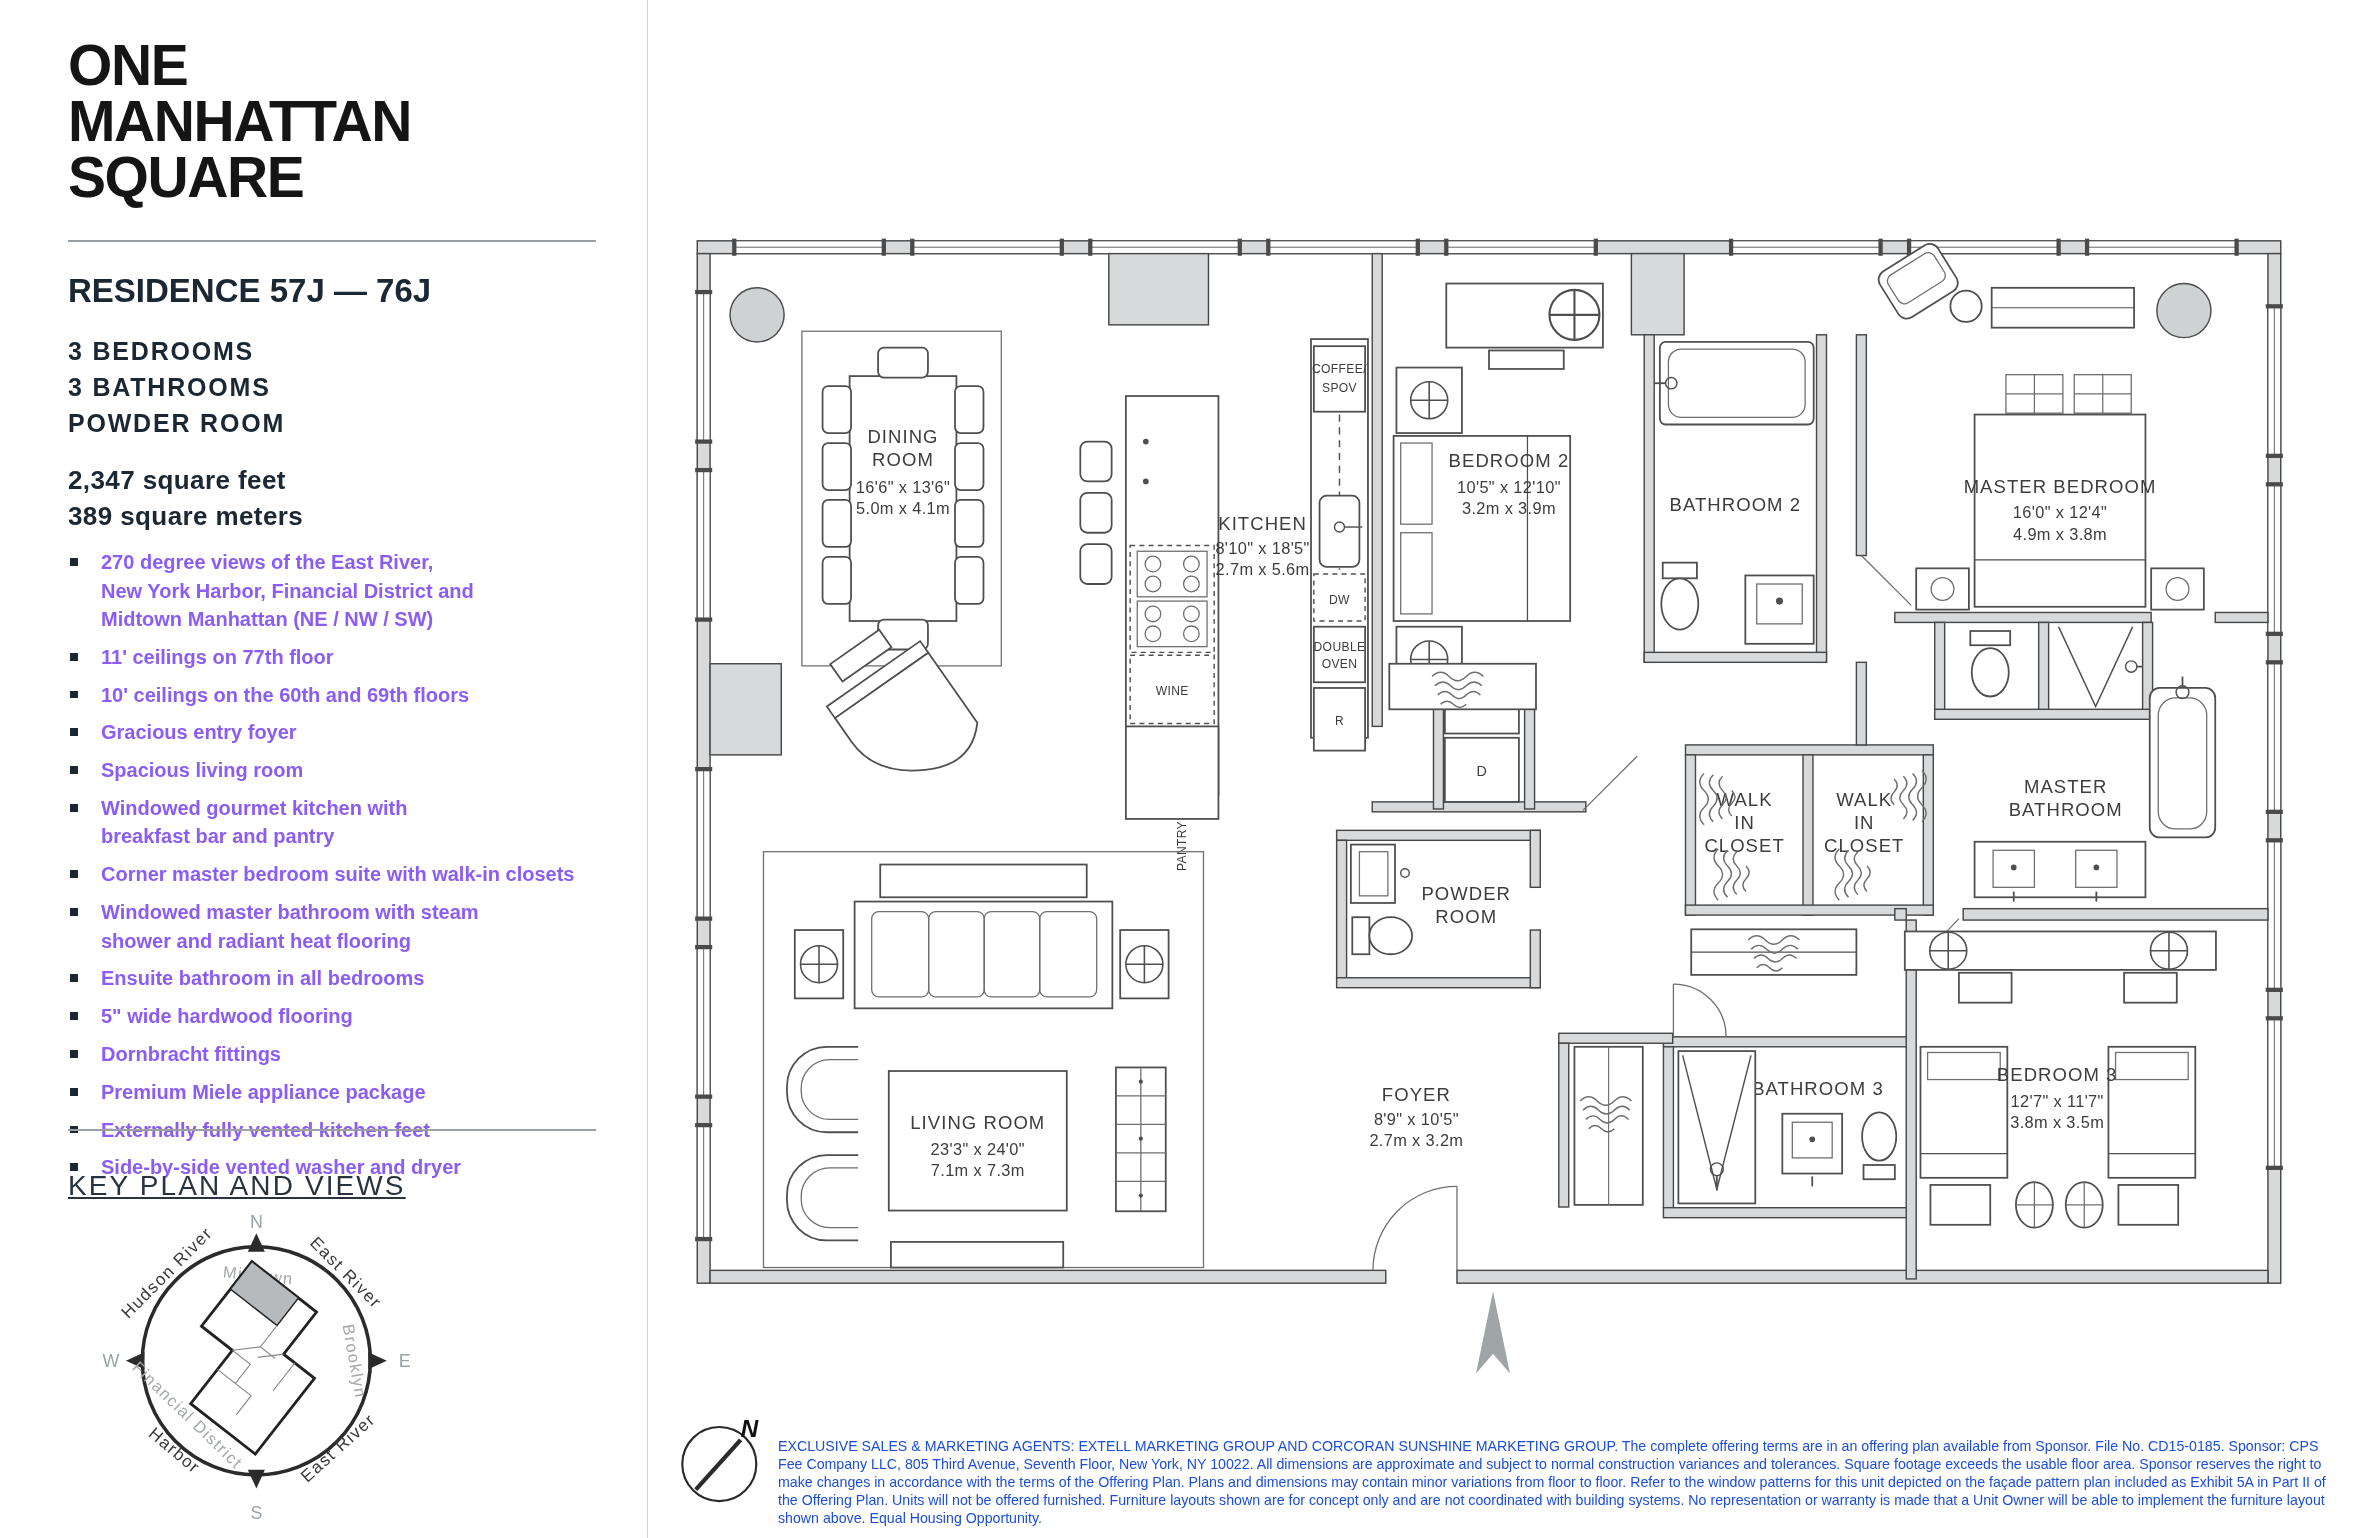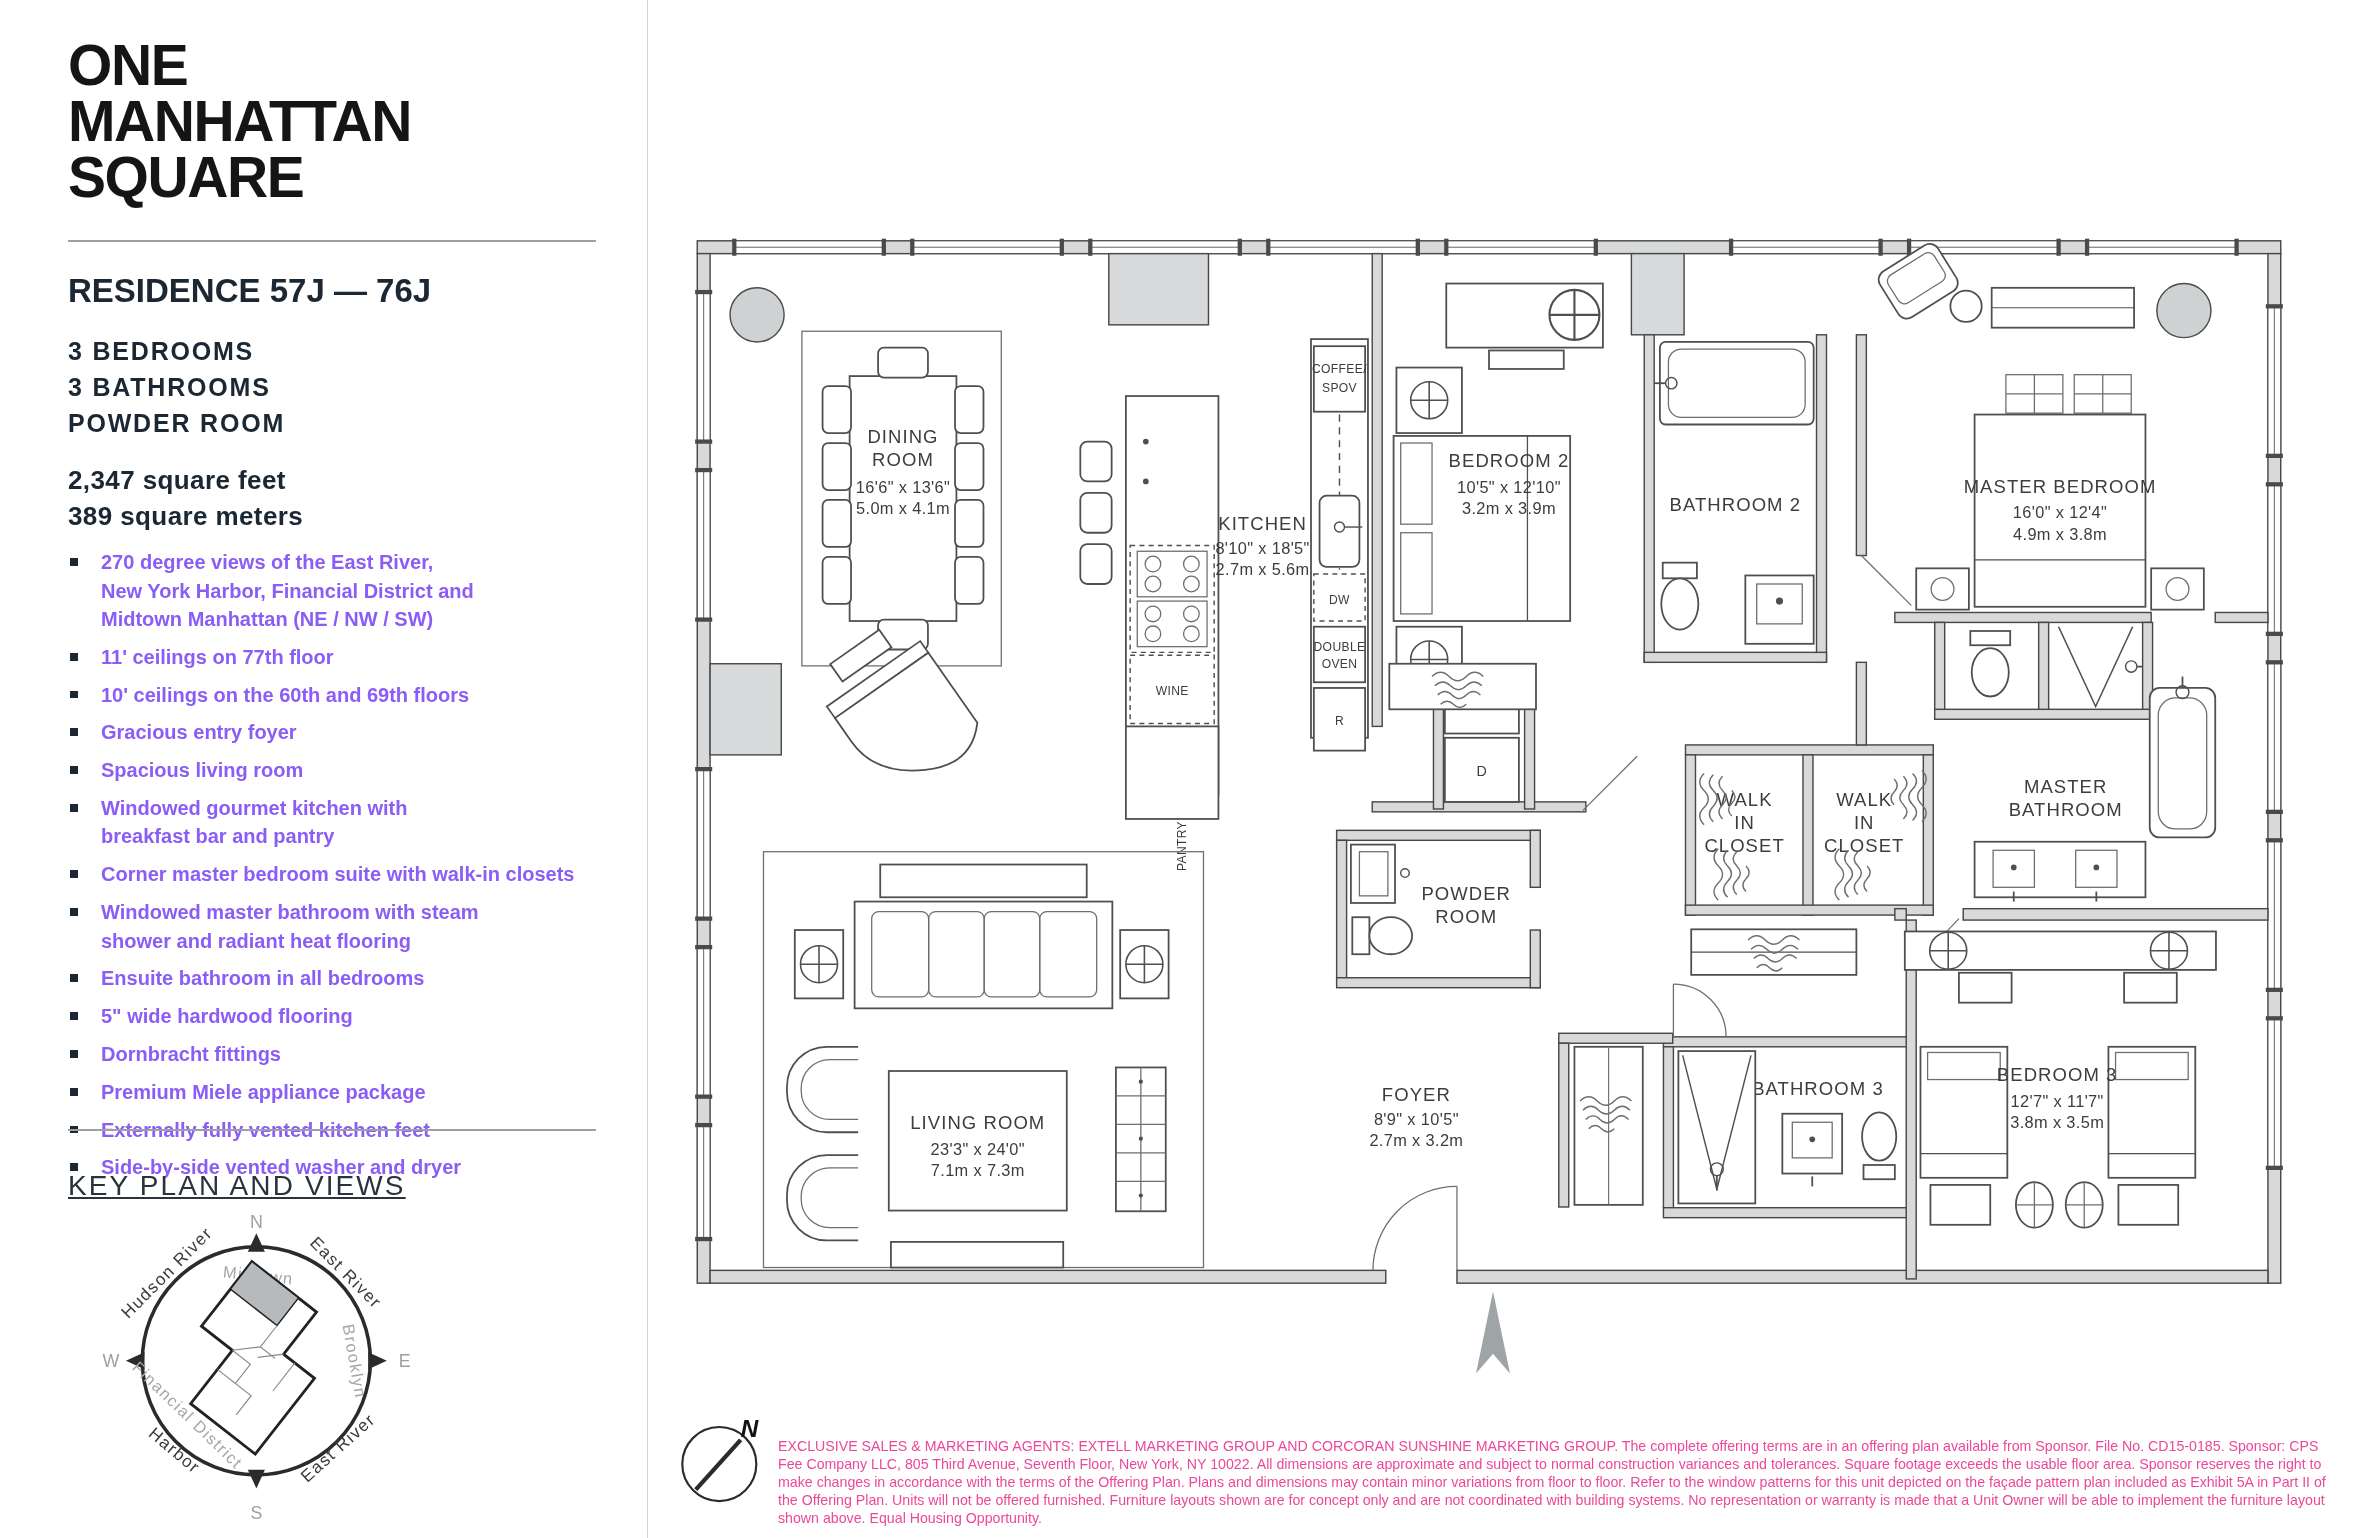--- a/index.html
+++ b/index.html
@@ -18,21 +18,21 @@
   .area{left:68px;top:462px;font-size:26px;font-weight:bold;letter-spacing:0.4px;
         line-height:36px;color:#1b2733;}
   .features{left:68px;top:548px;width:527px;list-style:none;margin:0;padding:0;}
   .features li{position:relative;padding-left:33px;margin-bottom:9.3px;font-size:20px;
                font-weight:bold;line-height:28.5px;white-space:pre-line;color:#8b5cf6;}
   .features li::before{content:"";position:absolute;left:2.1px;top:10px;width:7.8px;height:7.8px;
                background:#1b2733;}
   .keyplan-title{left:68px;top:1170px;font-size:28px;letter-spacing:2.1px;color:#28333e;text-decoration:underline;}
   
   .disclaimer{left:778px;top:1437px;width:1567px;font-size:14.2px;line-height:18px;
-              color:#ec4899;}
+              color:#1d4ed8;}
   
   svg text{font-family:"Liberation Sans","DejaVu Sans",sans-serif;}
   .rlbl{font-size:26px;letter-spacing:1.5px;fill:#3d3d3d;text-anchor:middle;}
   .rdim{font-size:23px;letter-spacing:.5px;fill:#3d3d3d;text-anchor:middle;}
   .albl{font-size:17px;letter-spacing:.5px;fill:#3d3d3d;text-anchor:middle;}
   .wall{fill:#d7d9da;stroke:#474747;stroke-width:2;}
   .furn{fill:#fff;stroke:#4f4f4f;stroke-width:2.5;}
   .thin{fill:none;stroke:#6e6e6e;stroke-width:1.8;}
   .dash{fill:#fff;stroke:#4f4f4f;stroke-width:2;stroke-dasharray:7 6;}
   .glass{fill:#fff;stroke:#4a4a4a;stroke-width:1.5;}

